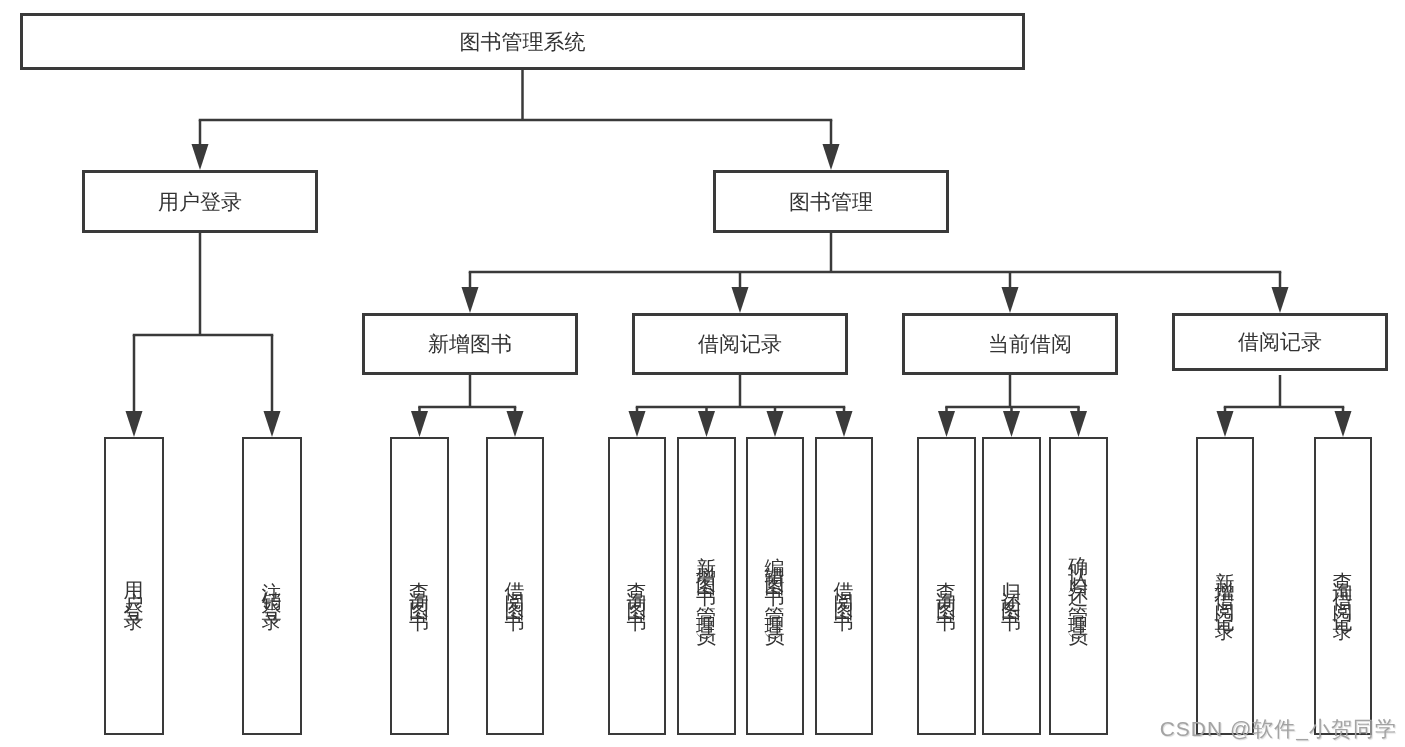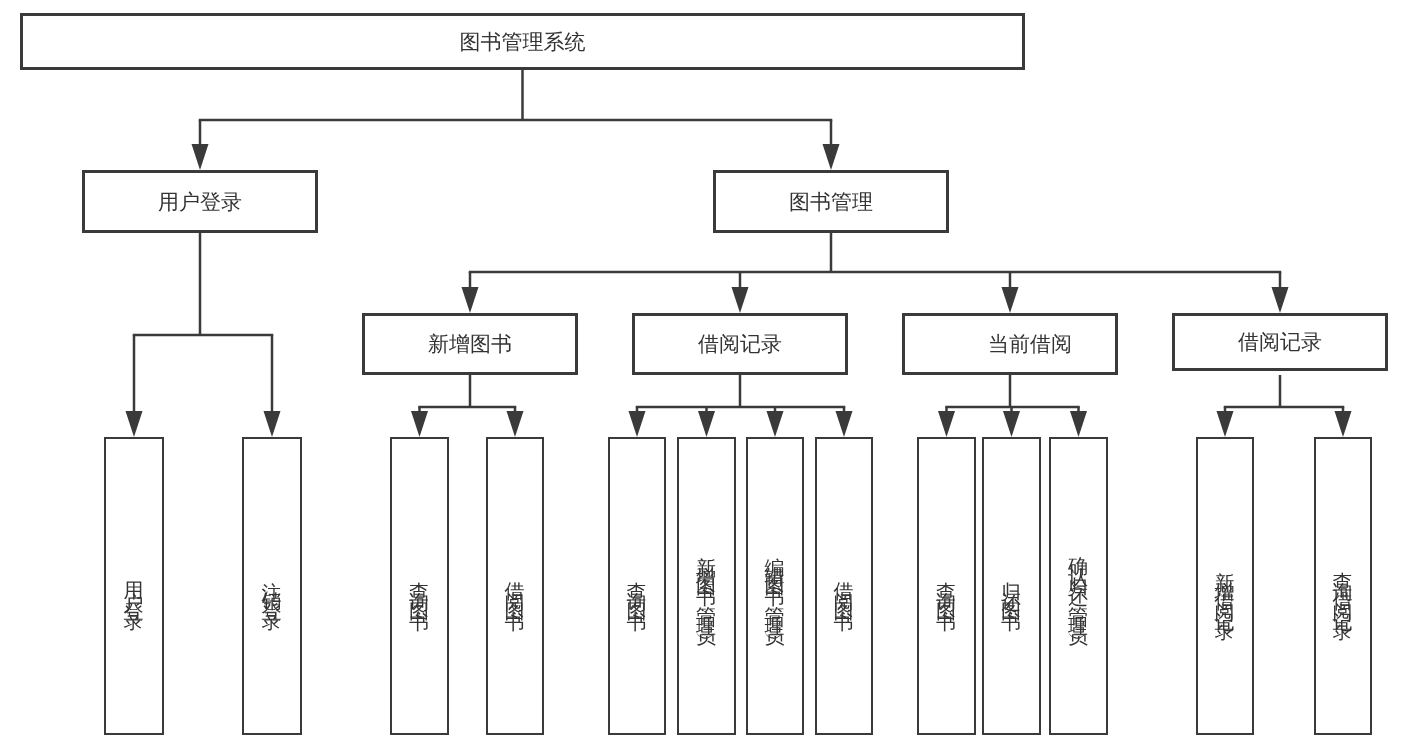--- a/index.html
+++ b/index.html
@@ -189,14 +189,15 @@
     <span class="vtext">确认归还（管理员）</span>
   </div>
 
   <div class="box leaf" style="left:1196px; top:437px; width:58px; height:298px;">
     <span class="vtext">新增借阅记录</span>
   </div>
   <div class="box leaf" style="left:1314px; top:437px; width:58px; height:298px;">
     <span class="vtext">查询借阅记录</span>
   </div>
 
+  <div class="watermark">CSDN @软件_小贺同学</div>
 
 </div>
 
 </body></html>

